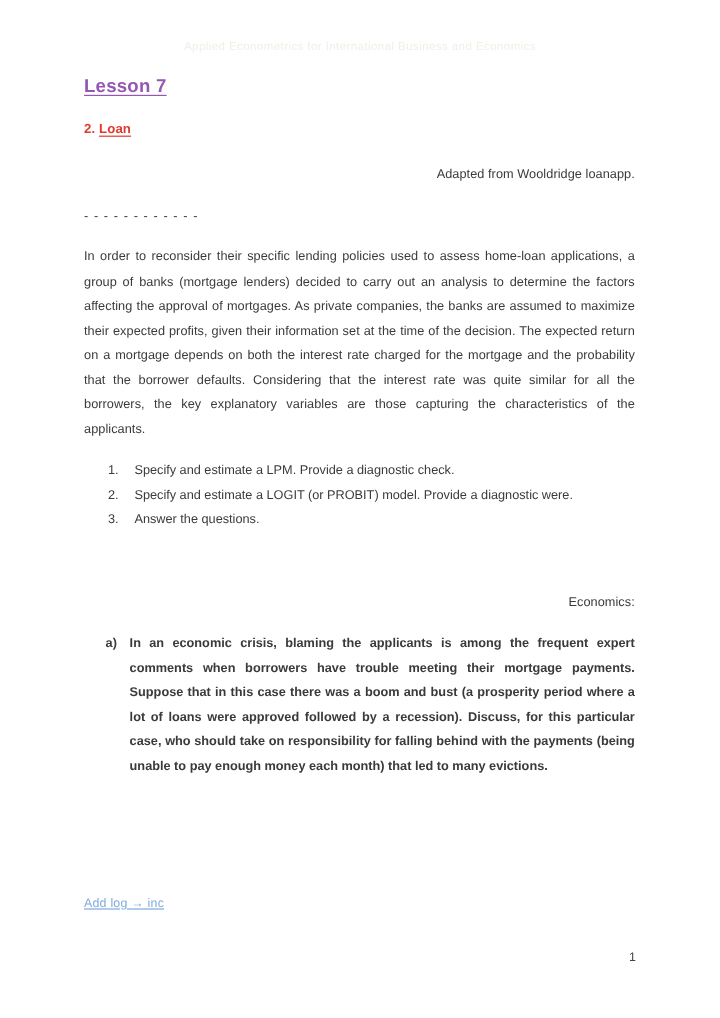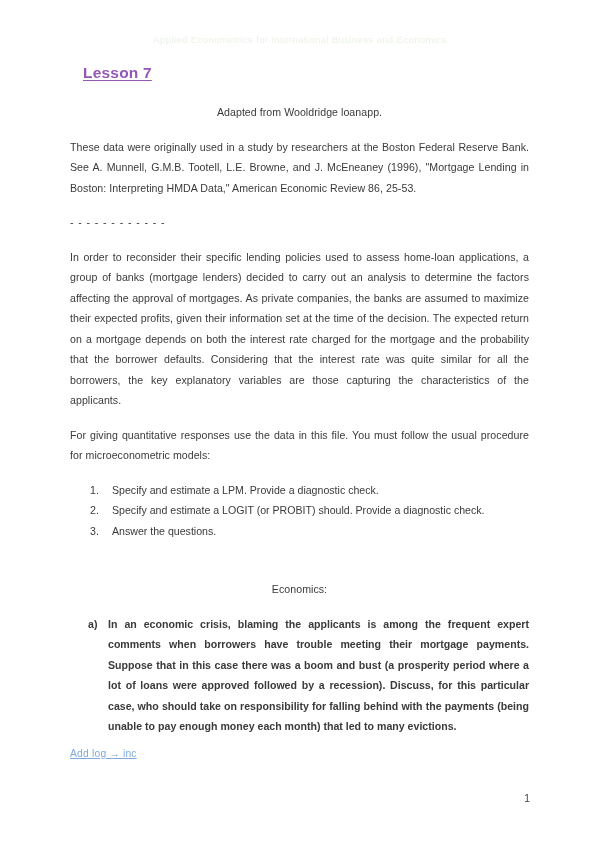--- a/index.html
+++ b/index.html
@@ -35,21 +35,21 @@
     left: 70px;
     top: 64px;
     width: 459px;
   }
   .h-lesson {
     font-size: 15.5px;
     font-weight: bold;
     color: #9457b5;
     text-decoration: underline;
     text-underline-offset: 2px;
-    margin: 0 0 20px 13px;
+    margin: 0 0 20px 0;
     letter-spacing: 0.2px;
   }
   .h-sub {
     font-size: 11px;
     font-weight: bold;
     color: #e03a2f;
     margin: 0 0 21px 0;
     letter-spacing: 0.1px;
   }
   .h-sub .u {
@@ -58,21 +58,22 @@
   }
   p.body {
     font-size: 10.6px;
     line-height: 20.5px;
     color: #3a3a3a;
     margin: 0 0 14px 0;
     text-align: justify;
     letter-spacing: 0.05px;
   }
   p.body.nojust {
-    text-align: center;
+    text-align: right;
+    margin-top: 10px;
   }
   .sep {
     font-size: 10.6px;
     line-height: 20.5px;
     color: #3a3a3a;
     margin: 0 0 14px 0;
     letter-spacing: 0.9px;
   }
   ol.numlist {
     margin: 10px 0 14px 0;
@@ -144,35 +145,36 @@
 <body>
 
 <div class="page">
 
   <div class="running-header">Applied Econometrics for International Business and Economics</div>
 
   <div class="content">
 
     <div class="h-lesson">Lesson 7</div>
 
+    <div class="h-sub">
+      <span>2. </span><span class="u">Loan</span>
+    </div>
 
     <p class="body nojust">Adapted from Wooldridge loanapp.</p>
 
 
-    <p class="body">These data were originally used in a study by researchers at the Boston Federal Reserve Bank.  See A. Munnell, G.M.B. Tootell, L.E. Browne, and J. McEneaney (1996), "Mortgage Lending in Boston: Interpreting HMDA Data," American Economic Review 86, 25-53.</p>
 
     <div class="sep">- - - - - - - - - - - -</div>
 
     <p class="body">In order to reconsider their specific lending policies used to assess home-loan  applications, a group of banks (mortgage lenders) decided to carry out an  analysis to determine the factors affecting the approval of mortgages. As private companies, the banks are assumed to maximize their expected profits, given their information set at the time of the decision. The expected return on a mortgage depends on both the interest rate charged for the mortgage and the probability that the borrower defaults. Considering that the interest rate was quite similar for all the borrowers, the key explanatory variables are those capturing the characteristics of the applicants.</p>
 
-    <p class="body">For giving quantitative responses use the data in this file. You must follow the usual procedure for microeconometric models:</p>
 
     <ol class="numlist">
       <li>Specify and estimate a LPM. Provide a diagnostic check.</li>
-      <li>Specify and estimate a LOGIT (or PROBIT) should. Provide a diagnostic check.</li>
+      <li>Specify and estimate a LOGIT (or PROBIT) model. Provide a diagnostic were.</li>
       <li>Answer the questions.</li>
     </ol>
 
     <div class="spacer-q"></div>
 
     <p class="body nojust">Economics:</p>
 
     <ol class="alphalist">
       <li>In an economic crisis, blaming the applicants is among the frequent expert comments when borrowers have trouble meeting their mortgage payments. Suppose that in this case there was a boom and bust (a prosperity period where a lot of loans were approved followed by a recession). Discuss, for this particular case, who should take on responsibility for falling behind with the payments (being unable to pay enough money each month) that led to many evictions.</li>
     </ol>

